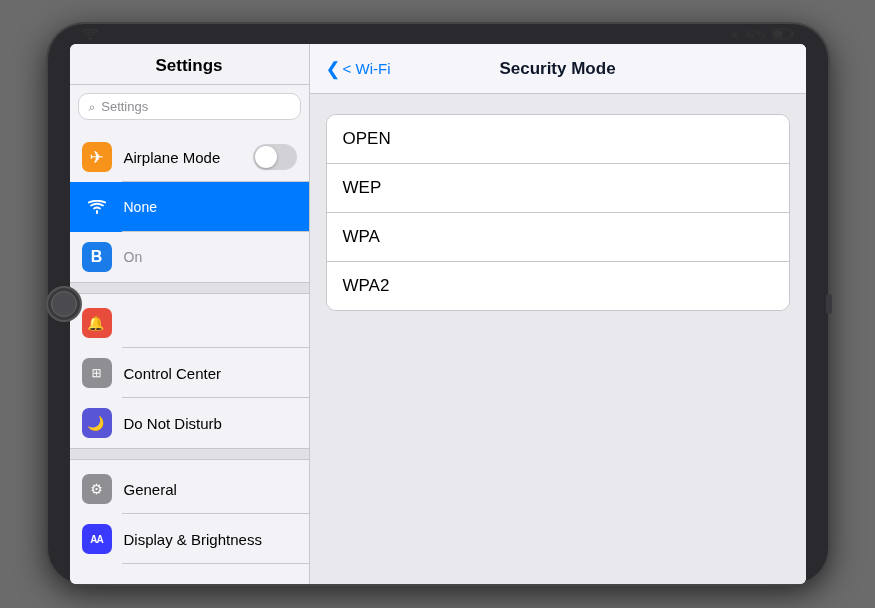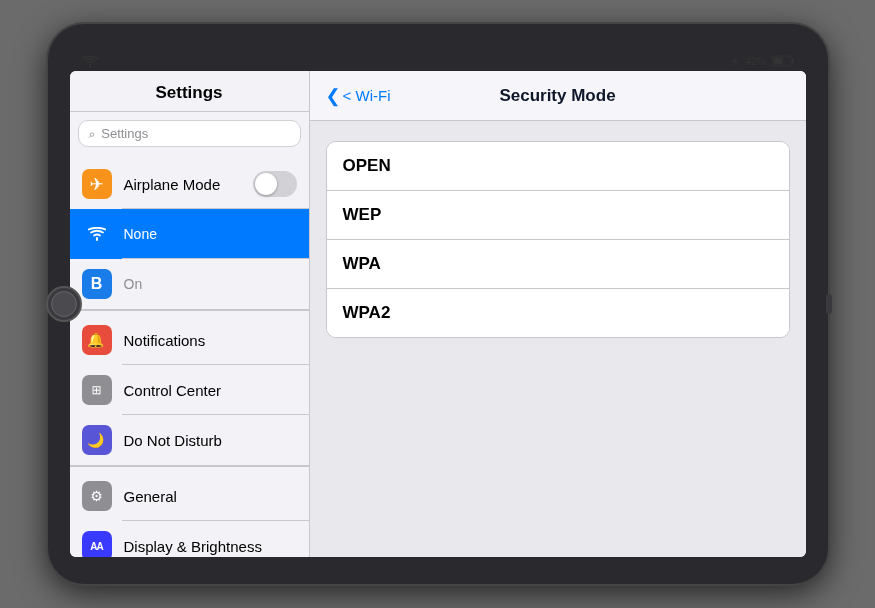--- a/index.html
+++ b/index.html
@@ -12,21 +12,21 @@
       align-items: center;
       justify-content: center;
       font-family: -apple-system, 'Helvetica Neue', Arial, sans-serif;
     }
 
     .ipad-frame {
       width: 780px;
       height: 560px;
       background: #2a2a2e;
       border-radius: 36px;
-      padding: 27px 22px;
+      padding: 0 22px;
       display: flex;
       flex-direction: column;
       position: relative;
       box-shadow: 0 0 0 2px #444, 0 8px 32px rgba(0,0,0,0.7);
     }
 
     .ipad-status-bar {
       display: flex;
       justify-content: space-between;
       align-items: center;
@@ -270,21 +270,20 @@
     .nav-right {
       flex: 1;
     }
 
     .options-list {
       margin: 20px 16px;
       background: #fff;
       border-radius: 10px;
       overflow: hidden;
       border: 1px solid #c8c8cc;
-      font-weight: bold;
     }
 
     .option-item {
       padding: 14px 16px;
       font-size: 17px;
       color: #000;
       border-bottom: 1px solid #c8c8cc;
       cursor: pointer;
       background: #fff;
     }
@@ -363,21 +362,20 @@
           <div class="item-icon icon-bluetooth" style="font-size:16px; font-weight:bold;">B</div>
           <span class="item-value">On</span>
         </div>
       </div>
 
       <div class="sidebar-divider"></div>
 
       <div class="sidebar-section">
         <div class="sidebar-item">
           <div class="item-icon icon-notifications" style="font-size:14px;">🔔</div>
-          <span class="item-label">Notifications</span>
         </div>
         <div class="sidebar-item">
           <div class="item-icon icon-control" style="font-size:12px;">⊞</div>
           <span class="item-label">Control Center</span>
         </div>
         <div class="sidebar-item">
           <div class="item-icon icon-dnd" style="font-size:14px;">🌙</div>
           <span class="item-label">Do Not Disturb</span>
         </div>
       </div>

